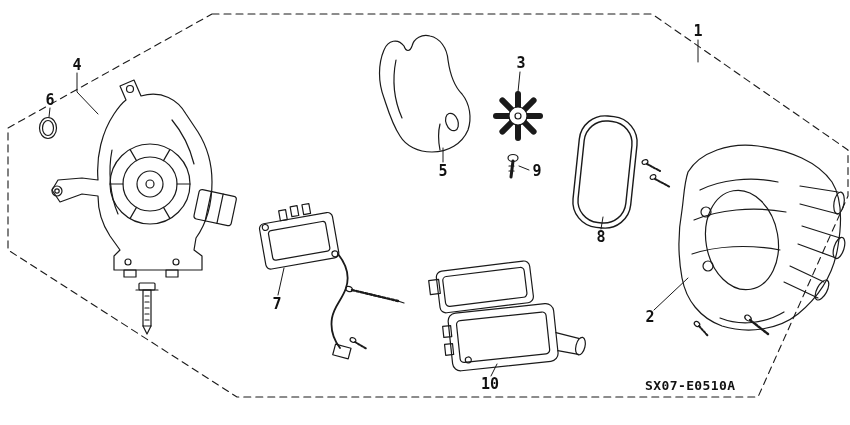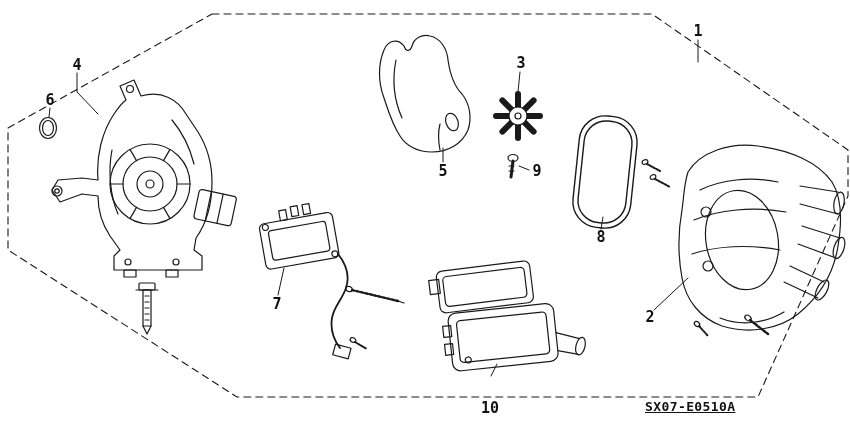--- a/index.html
+++ b/index.html
@@ -15,26 +15,25 @@
     position:absolute;
     transform:translate(-50%,-50%);
     font-weight:bold;
     font-size:15px;
     color:#111;
     line-height:1;
     white-space:nowrap;
   }
   .code{
     position:absolute;
-    left:645px;top:399px;
+    left:645px;top:378px;
     font-weight:bold;
     font-size:13px;
     letter-spacing:0.4px;
     color:#111;
-    text-decoration:underline;
   }
   svg *{vector-effect:non-scaling-stroke;}
 </style>
 </head>
 <body>
 
 <div class="stage">
   <svg width="850" height="425" viewBox="0 0 850 425">
     <g fill="none" stroke="#1a1a1a" stroke-width="1.2" stroke-linecap="round" stroke-linejoin="round">
 
@@ -190,16 +189,16 @@
 
   <span class="lbl" style="left:698px;top:31px">1</span>
   <span class="lbl" style="left:650px;top:317px">2</span>
   <span class="lbl" style="left:521px;top:63px">3</span>
   <span class="lbl" style="left:77px;top:65px">4</span>
   <span class="lbl" style="left:443px;top:171px">5</span>
   <span class="lbl" style="left:50px;top:100px">6</span>
   <span class="lbl" style="left:277px;top:304px">7</span>
   <span class="lbl" style="left:601px;top:237px">8</span>
   <span class="lbl" style="left:537px;top:171px">9</span>
-  <span class="lbl" style="left:490px;top:408px">10</span>
+  <span class="lbl" style="left:490px;top:384px">10</span>
 
   <div class="code">SX07-E0510A</div>
 </div>
 
 </body></html>

